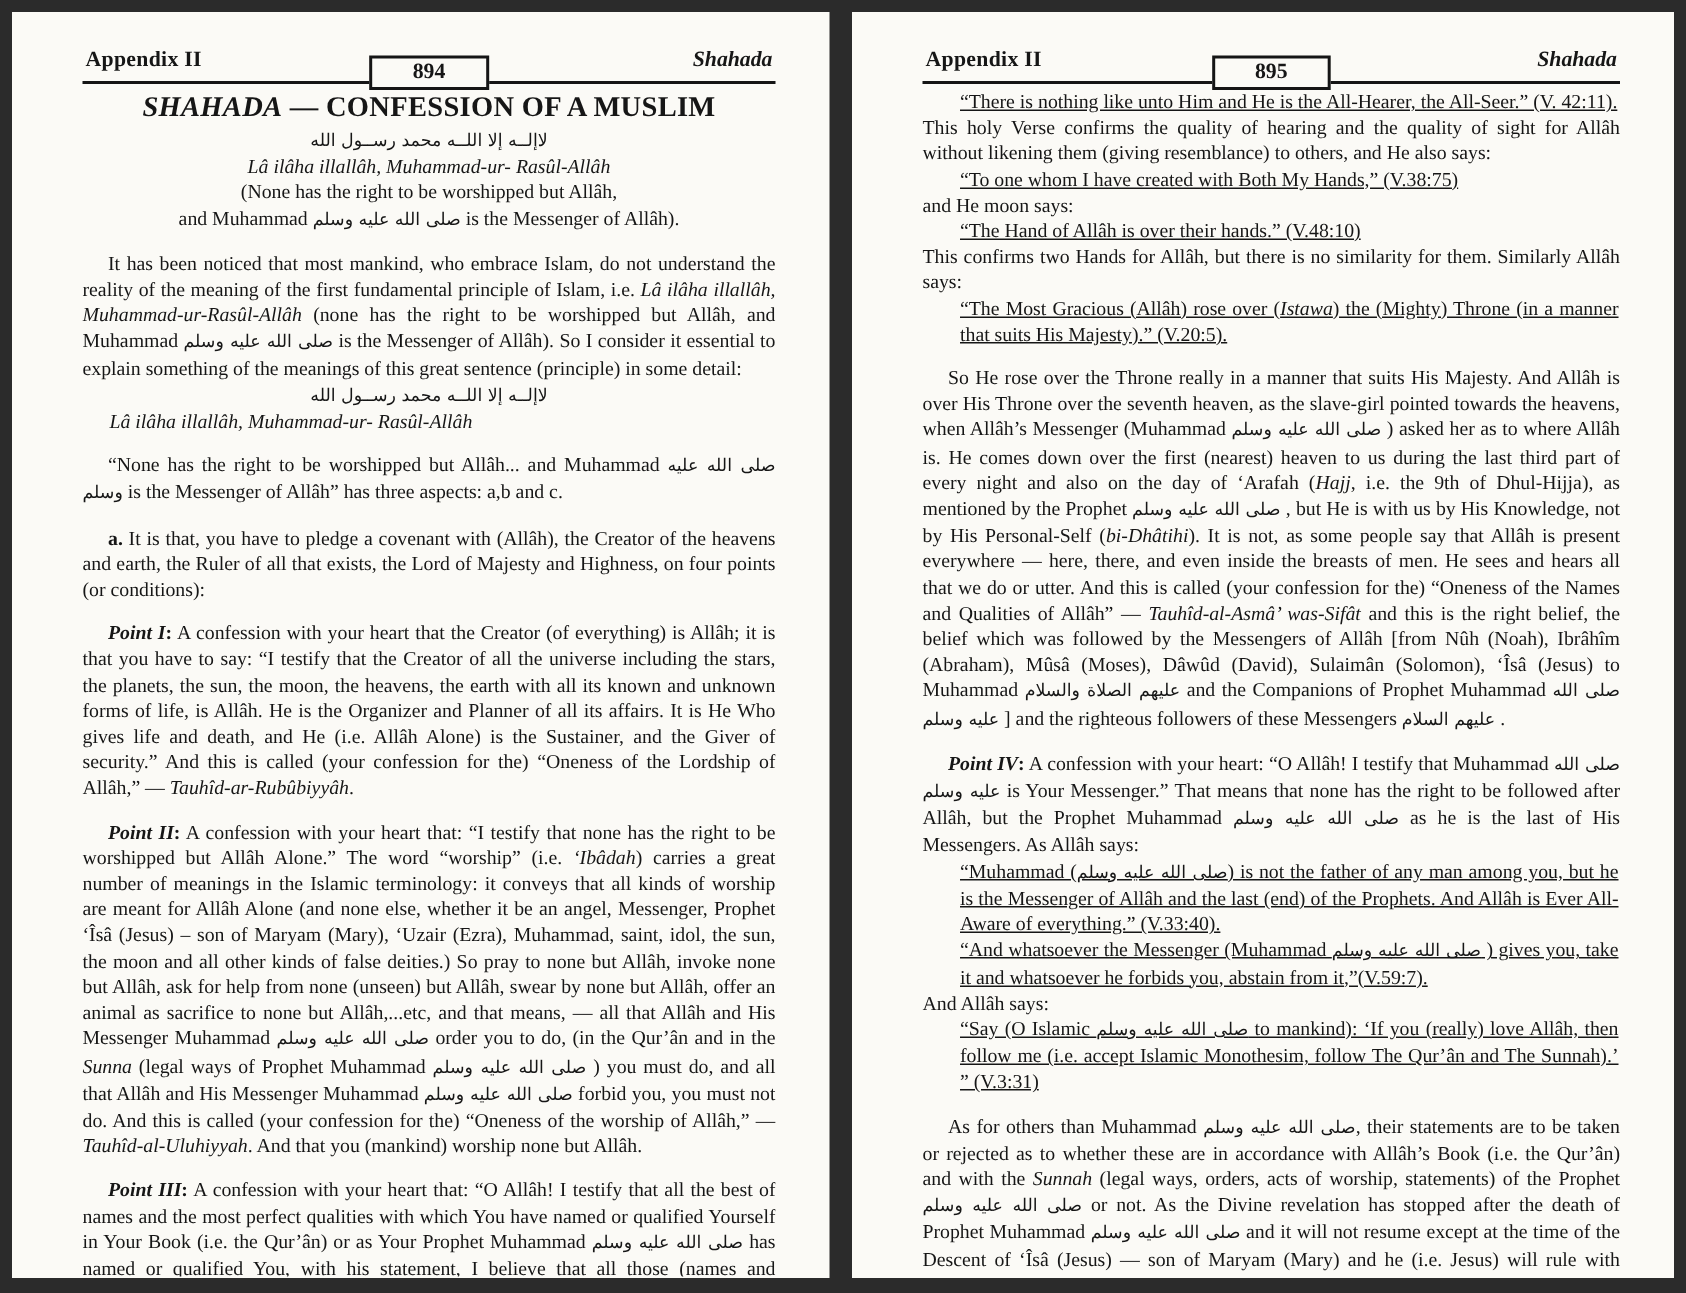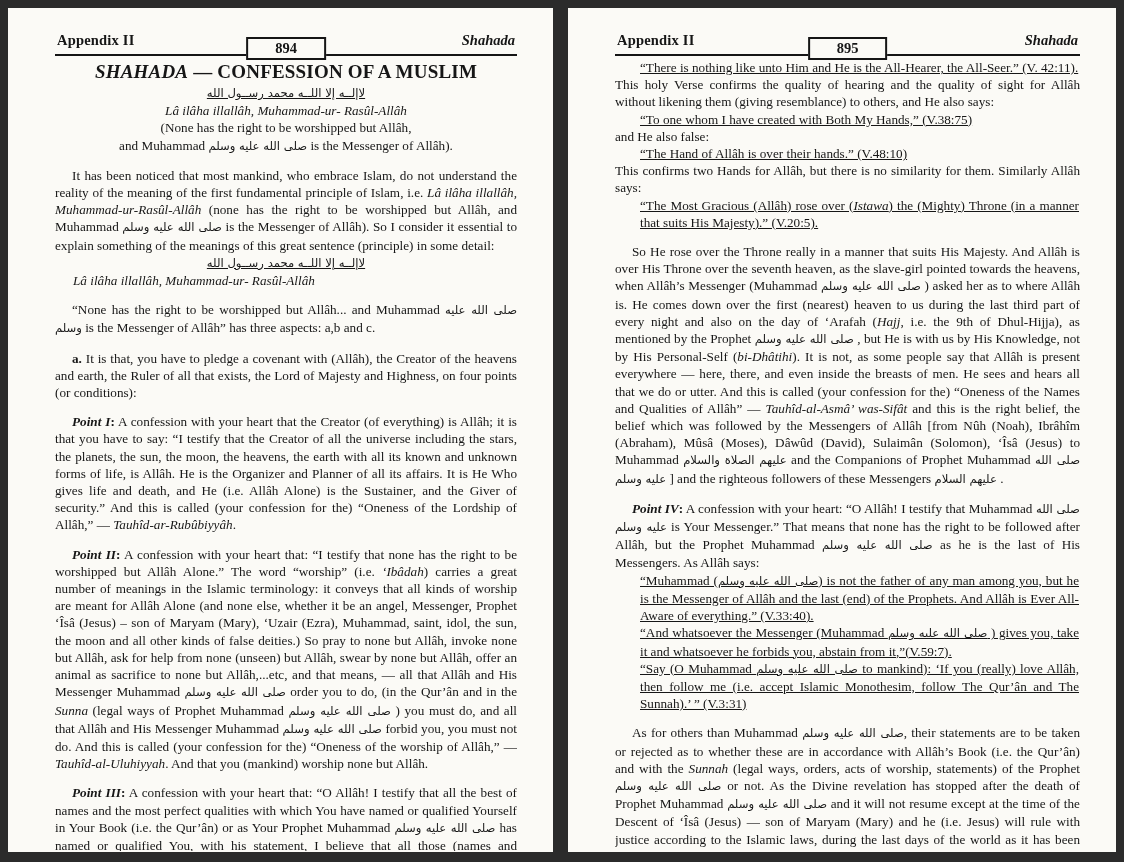--- a/index.html
+++ b/index.html
@@ -27,21 +27,21 @@
     background:var(--page-bg,#fbfaf6);border:2px solid #151515;
     padding:2px 27px 3px 27px;font-size:14.5px;font-weight:bold;line-height:1;text-align:right;
   }
   .content{
     padding-top:3px;font-size:13.2px;line-height:17.2px;overflow:hidden;
     height:calc(100% - 46px);
   }
   
   .blk{margin:0;}
   .t-title{text-align:center;font-weight:bold;font-size:19px;line-height:22px;margin:2px 0 1px 0;letter-spacing:.2px;}
-  .t-arabic{text-align:center;text-decoration:underline;}
+  .t-arabic{text-align:center;}
   .t-citalic{text-align:center;font-style:italic;}
   .t-cline{text-align:center;}
   .t-ileft{font-style:italic;padding-left:18px;}
   .t-para{text-align:justify;text-indent:17px;margin-top:12px;}
   .t-flush{text-align:justify;}
   .t-quote{text-align:justify;margin-left:25px;margin-right:1px;text-decoration:underline;}
   
   .r-i{font-style:italic;}
   .r-b{font-weight:bold;}
   .r-bi{font-weight:bold;font-style:italic;}
@@ -76,24 +76,25 @@
 <div class="page page-right">
   <div class="page-header">
     <span class="hdr-left">Appendix II</span>
     <span class="page-num-box">895</span>
     <span class="hdr-right">Shahada</span>
   </div>
   <div class="content">
       <div class="blk t-quote"><span>“There  is nothing like unto Him and He is the All-Hearer, the All-Seer.” (V. 42:11).</span></div>
       <div class="blk t-flush"><span>This holy Verse confirms the quality of hearing and the quality of sight for Allâh without likening them (giving resemblance) to others, and He also says:</span></div>
       <div class="blk t-quote"><span>“To one whom I have created with Both My Hands,” (V.38:75)</span></div>
-      <div class="blk t-flush"><span>and He also false:</span></div>
+      <div class="blk t-flush"><span>and He moon says:</span></div>
       <div class="blk t-quote"><span>“The Hand of Allâh is over their hands.” (V.48:10)</span></div>
       <div class="blk t-flush"><span>This confirms two Hands for Allâh, but there is no similarity for them. Similarly Allâh says:</span></div>
       <div class="blk t-quote"><span>“The  Most  Gracious (Allâh) rose over (</span><span class="r-i">Istawa</span><span>) the (Mighty) Throne (in a manner that suits His Majesty).” (V.20:5).</span></div>
       <div class="blk t-para"><span>So  He  rose  over  the Throne really in a manner that suits His Majesty. And Allâh is over His Throne over the seventh  heaven, as the slave-girl pointed towards the heavens, when Allâh’s Messenger (Muhammad </span><span class="r-ar">صلى الله عليه وسلم</span><span> ) asked her as to where Allâh is. He comes down over the first (nearest) heaven to us during the last third part of every night and also on the day of ‘Arafah (</span><span class="r-i">Hajj</span><span>, i.e. the 9th of Dhul-Hijja), as mentioned by the Prophet </span><span class="r-ar">صلى الله عليه وسلم</span><span> , but He is with us by His Knowledge, not by His Personal-Self (</span><span class="r-i">bi-Dhâtihi</span><span>). It is not, as some people say that Allâh is present everywhere — here, there, and even inside the breasts of men. He sees and hears all that we do or utter. And this is called (your confession for the) “Oneness of the Names and Qualities of Allâh” — </span><span class="r-i">Tauhîd-al-Asmâ’ was-Sifât</span><span>  and this is the right belief, the belief which was followed by the Messengers of Allâh [from Nûh (Noah), Ibrâhîm (Abraham), Mûsâ (Moses), Dâwûd (David), Sulaimân (Solomon), ‘Îsâ (Jesus) to Muhammad </span><span class="r-ar">عليهم الصلاة والسلام</span><span> and the Companions of Prophet Muhammad </span><span class="r-ar">صلى الله</span><span> </span><span class="r-ar">عليه وسلم</span><span> ] and the righteous followers of these Messengers </span><span class="r-ar">عليهم السلام</span><span> .</span></div>
       <div class="blk t-para"><span class="r-bi">Point  IV</span><span class="r-b">:</span><span> A confession with your heart: “O Allâh! I testify that Muhammad </span><span class="r-ar">صلى الله عليه وسلم</span><span> is  Your  Messenger.”  That means that none has the right to be followed  after Allâh, but the Prophet Muhammad </span><span class="r-ar">صلى الله عليه وسلم</span><span> as he is the last of His Messengers. As Allâh says:</span></div>
       <div class="blk t-quote"><span>“Muhammad  (</span><span class="r-ar">صلى الله عليه وسلم</span><span>)  is not the father of any man among you, but  he  is the Messenger of Allâh and the last (end) of the Prophets. And Allâh is Ever All-Aware of everything.” (V.33:40).</span></div>
       <div class="blk t-quote"><span>“And whatsoever the Messenger (Muhammad </span><span class="r-ar">صلى الله عليه وسلم</span><span> ) gives you, take it and whatsoever he forbids you, abstain from it,”(V.59:7).</span></div>
-      <div class="blk t-quote"><span>“Say  (O  Muhammad </span><span class="r-ar">صلى الله عليه وسلم</span><span> to mankind): ‘If you (really) love Allâh,  then  follow  me  (i.e.  accept  Islamic  Monothesim,  follow  The Qur’ân and The Sunnah).’ ” (V.3:31)</span></div>
+      <div class="blk t-flush"><span>And Allâh says:</span></div>
+      <div class="blk t-quote"><span>“Say  (O  Islamic </span><span class="r-ar">صلى الله عليه وسلم</span><span> to mankind): ‘If you (really) love Allâh,  then  follow  me  (i.e.  accept  Islamic  Monothesim,  follow  The Qur’ân and The Sunnah).’ ” (V.3:31)</span></div>
       <div class="blk t-para"><span>As  for  others  than  Muhammad </span><span class="r-ar">صلى الله عليه وسلم</span><span>, their statements are to be taken  or  rejected  as to whether these are in accordance with Allâh’s Book (i.e. the  Qur’ân)  and  with  the  </span><span class="r-i">Sunnah</span><span>  (legal ways, orders, acts of worship, statements)  of  the  Prophet </span><span class="r-ar">صلى الله عليه وسلم</span><span> or not. As the Divine revelation has stopped  after  the  death  of  Prophet  Muhammad </span><span class="r-ar">صلى الله عليه وسلم</span><span> and it will not resume  except  at  the  time  of  the  Descent  of  ‘Îsâ (Jesus) — son of Maryam (Mary)  and  he  (i.e.  Jesus)  will rule with justice according to the Islamic laws, during  the  last  days  of  the  world  as  it  has  been  mentioned in the authentic</span></div>
     </div>
 </div>
 
 </body></html>

